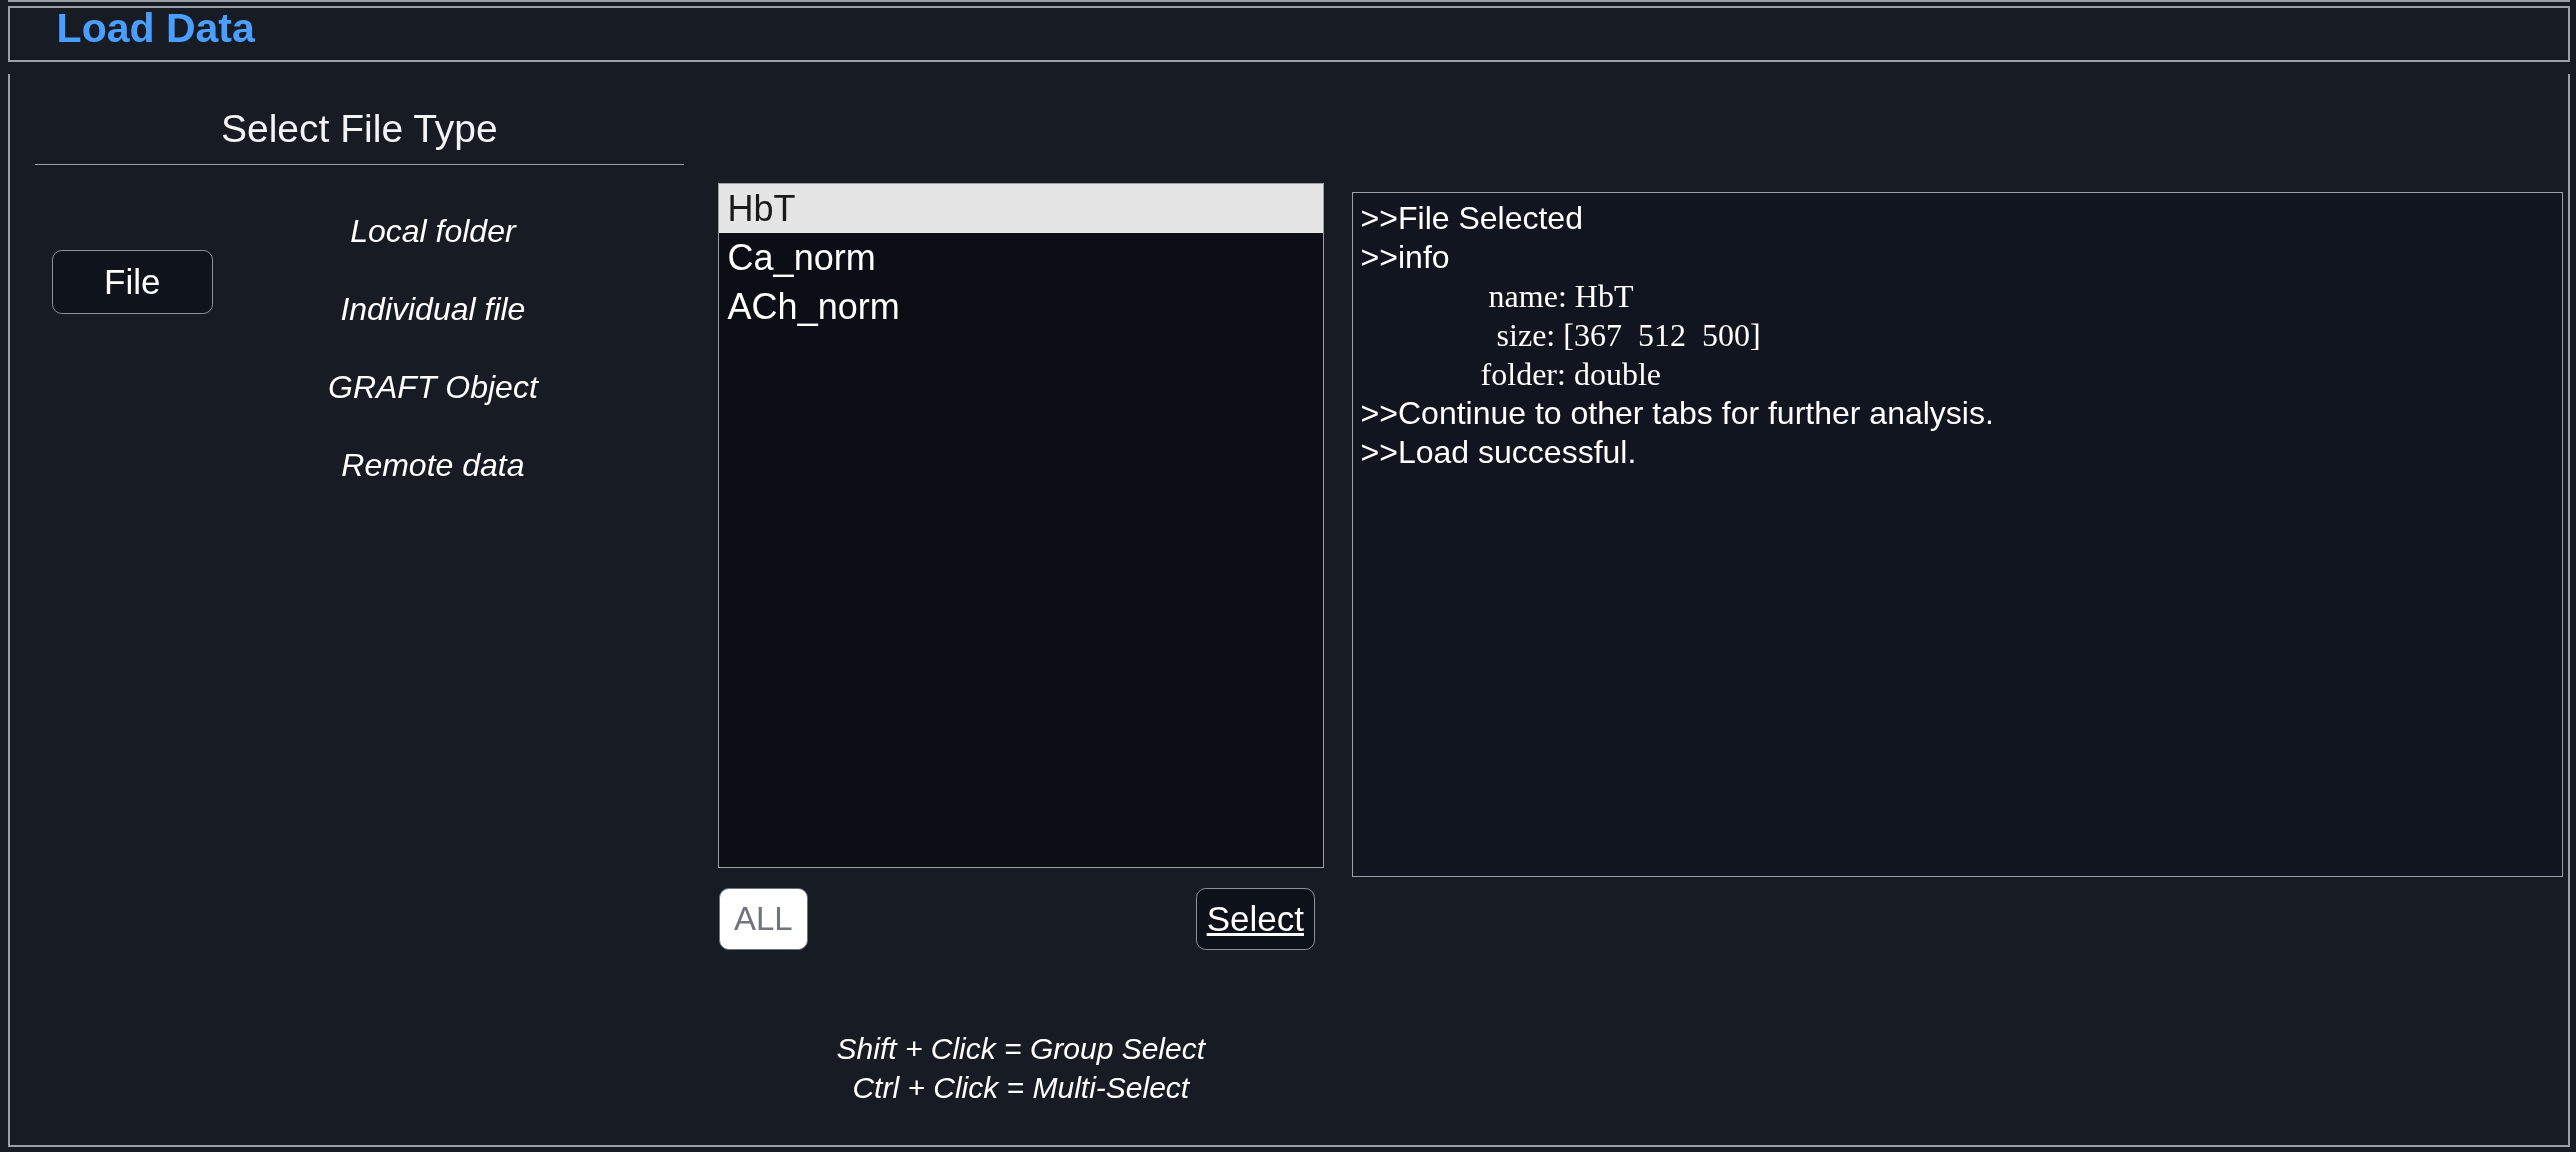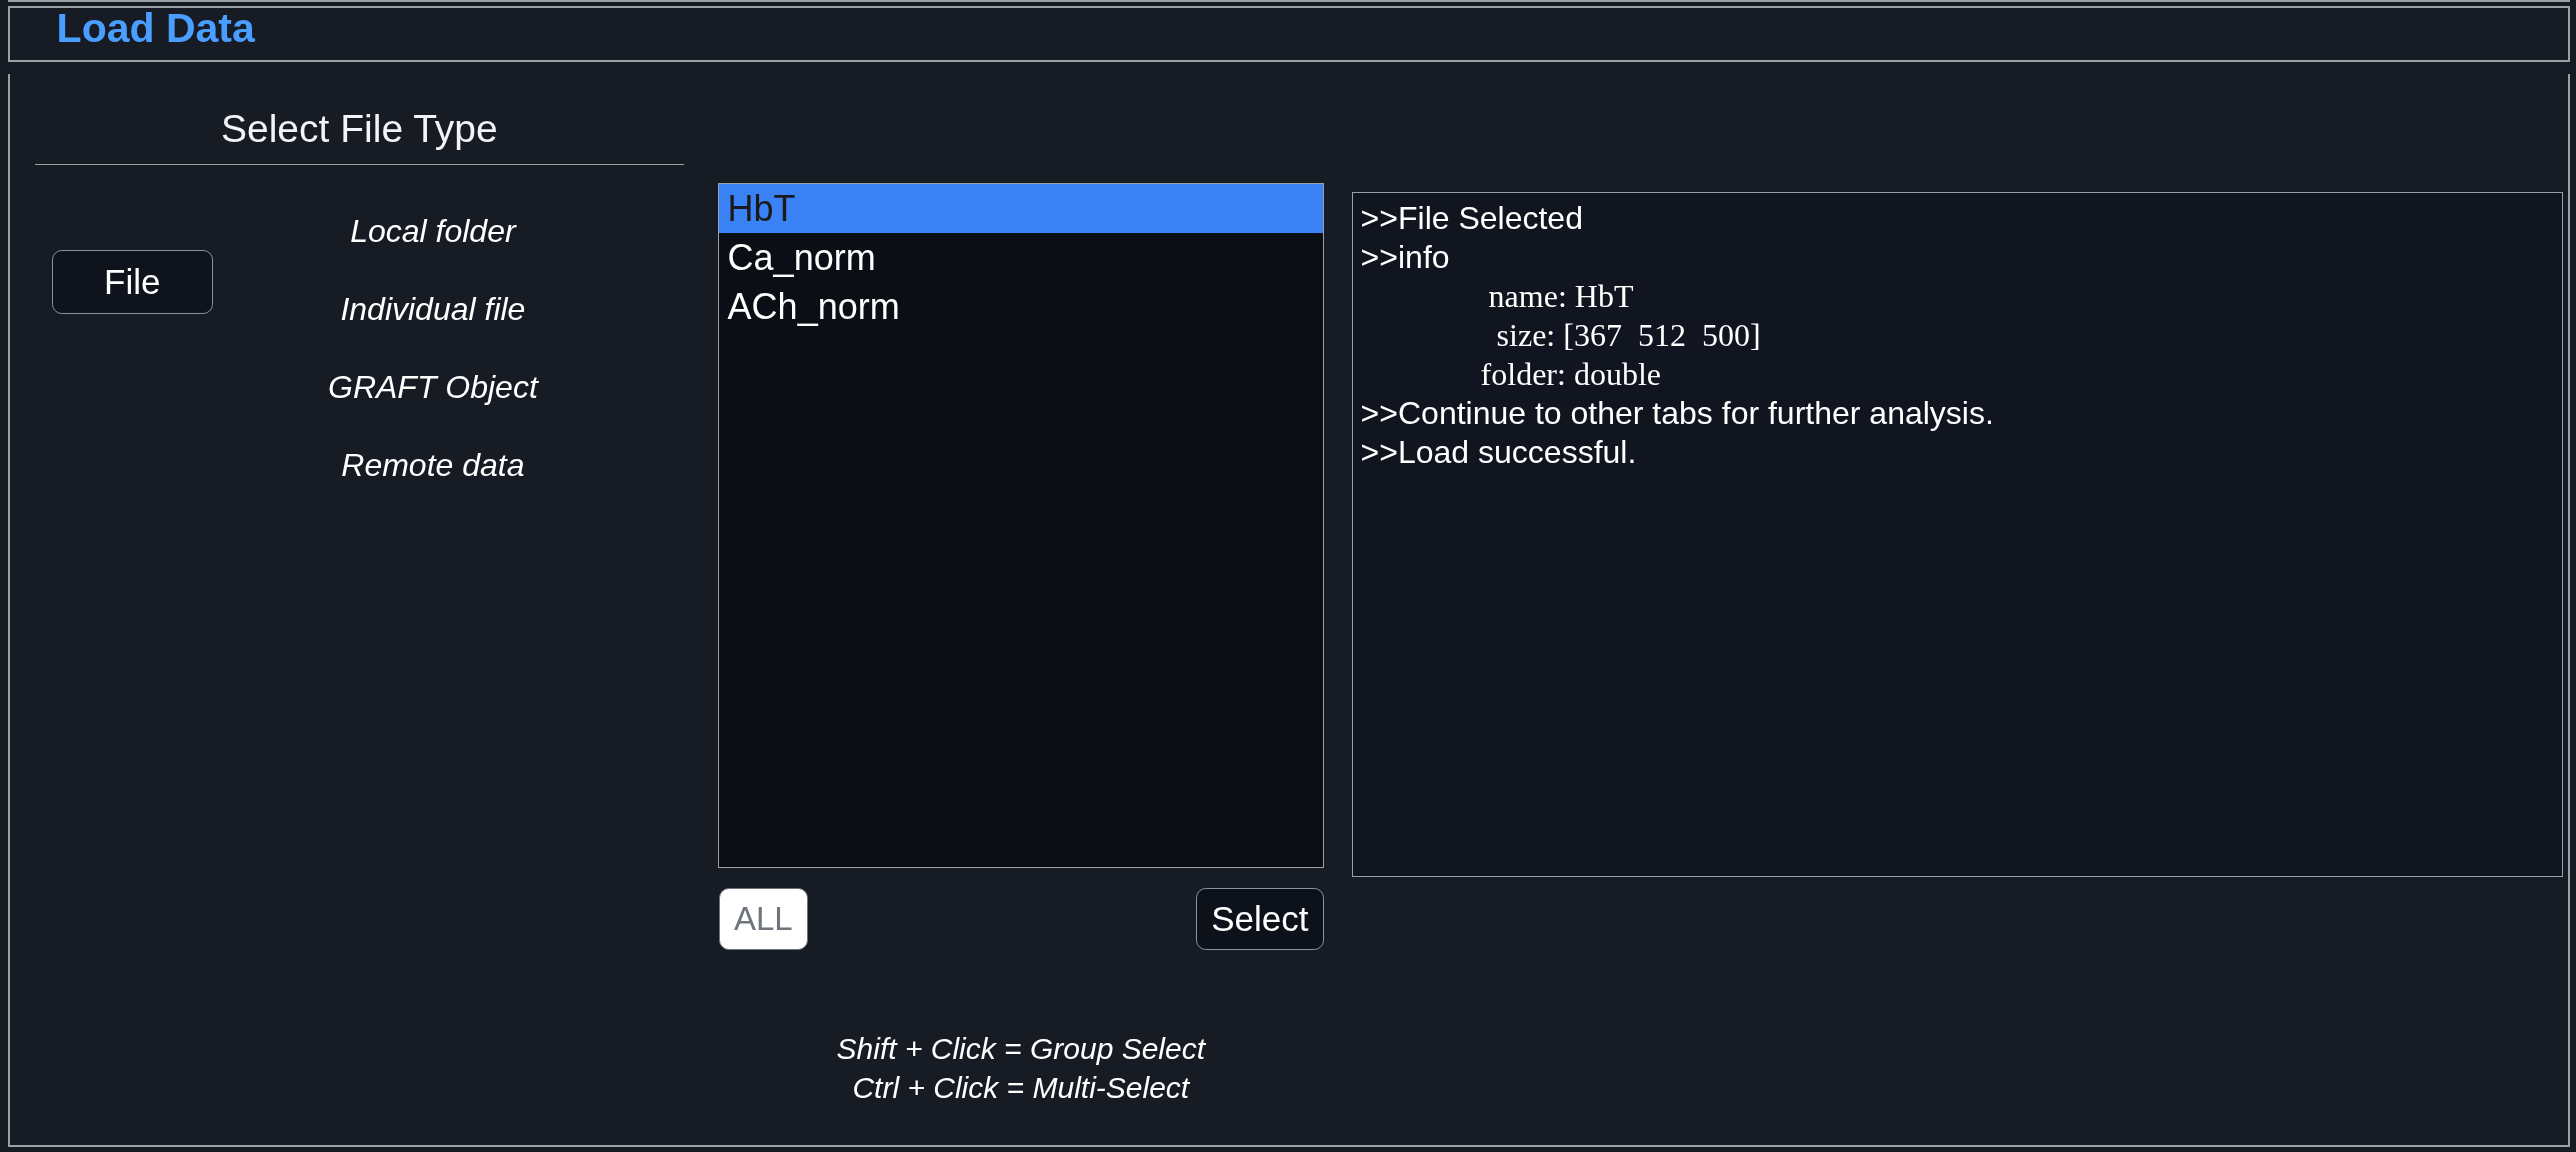--- a/index.html
+++ b/index.html
@@ -155,21 +155,21 @@
     height: 49px;
     line-height: 49px;
     padding-left: 8.8px;
     font-size: 36px;
     color: #ffffff;
     white-space: nowrap;
     box-sizing: border-box;
     cursor: pointer;
   }
   .list-item.selected {
-    background: #3b82f6;
+    background: #e5e5e5;
     color: #1a1a1a;
   }
 
   .btn-row {
     position: absolute;
     left: 0px;
     top: 814px;
     width: 606px;
     height: 68px;
   }
@@ -188,33 +188,34 @@
     display: flex;
     align-items: center;
     justify-content: center;
     cursor: default;
     white-space: nowrap;
   }
   .select-button {
     position: absolute;
     left: 478px;
     top: 0px;
-    width: 128px;
+    width: 119px;
     height: 62px;
     box-sizing: border-box;
     background: #0d111a;
     border: 1px solid #8d939b;
     border-radius: 9.8px;
     color: #ffffff;
     font-size: 35px;
     display: flex;
     align-items: center;
     justify-content: center;
     cursor: pointer;
     white-space: nowrap;
+    text-decoration: underline;
   }
 
   .hints {
     position: absolute;
     left: 0px;
     top: 955px;
     width: 606px;
     text-align: center;
   }
   .hint-line {

